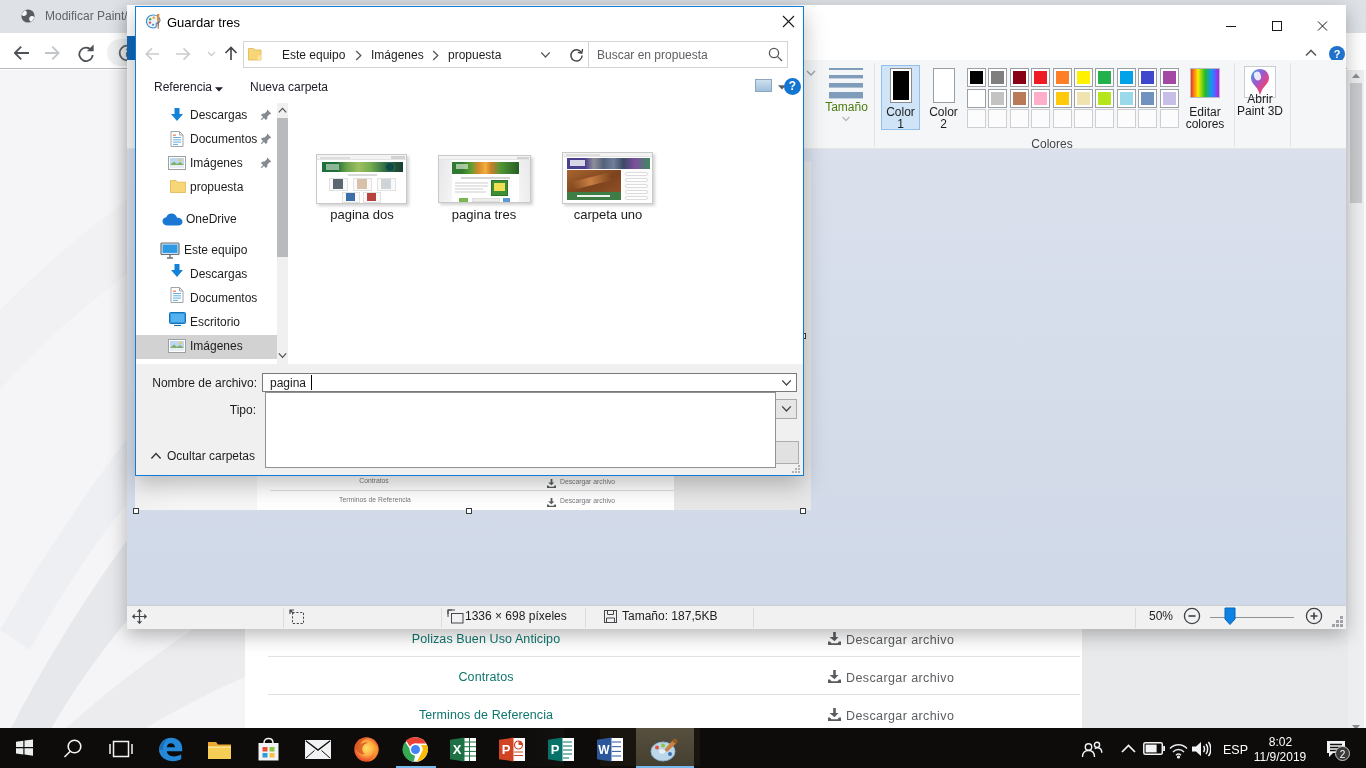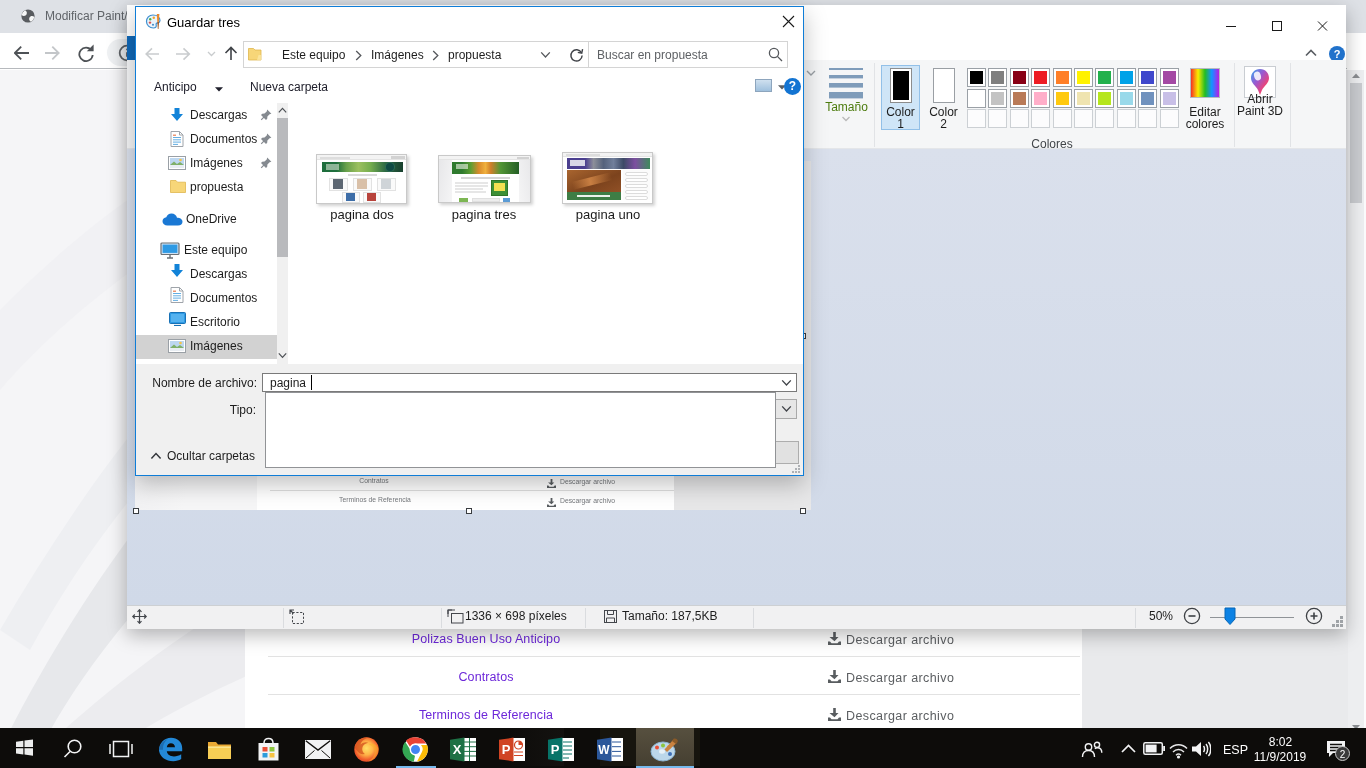--- a/index.html
+++ b/index.html
@@ -7,21 +7,21 @@
 
 #tabbar{left:0;top:0;width:1366px;height:33px;background:#dee1e6}
 #tabtitle{left:45px;top:9px;font-size:12px;color:#606469}
 #cr-toolbar{left:0;top:33px;width:1347px;height:36px;background:#fff;border-bottom:1px solid #b6b9bd}
 .cricon{fill:none;stroke-width:1.8}
 #pill{left:107px;top:39px;width:60px;height:27px;border-radius:14px 0 0 14px;background:#eff1f3}
 #page{left:0;top:70px;width:1366px;height:663px;background:#fbfbfc}
 #card{left:245px;top:70px;width:837px;height:663px;background:#fff}
 #pagegray{left:1082px;top:70px;width:266px;height:663px;background:#e9eaec}
 #crsb{left:1348px;top:70px;width:16px;height:663px;background:#edeef0}
-.rowtxt{color:#6d28d9;font-size:12.5px;letter-spacing:.1px}
+.rowtxt{color:#0f766e;font-size:12.5px;letter-spacing:.1px}
 .rowline{height:1px;background:#e2e2e2;left:268px;width:812px}
 .dl{color:#5b5e61;font-size:12.5px;letter-spacing:.4px}
 
 #paint{left:127px;top:5px;width:1219px;height:624px;background:#fff;box-shadow:0 6px 18px rgba(0,0,0,.28)}
 #ptitle{left:0;top:0;width:1219px;height:31px;background:#fff}
 #ptabs{left:0;top:31px;width:1219px;height:24px;background:#fff}
 #archivo{left:0;top:31px;width:60px;height:24px;background:#1068b7}
 #ribbon{left:0;top:55px;width:1219px;height:89px;background:#f5f6f7;border-bottom:1px solid #e4e6e9}
 .rsep{width:1px;background:#e1e3e6;top:58px;height:84px}
 .rlbl{font-size:12px;color:#1d1d1d;text-align:center;line-height:12px}
@@ -359,21 +359,21 @@
 
     <div class="a" style="left:452px;top:34px;width:200px;height:27px;background:#fff;border:1px solid #d4d4d4"></div>
     <div class="a" style="left:461px;top:41px;font-size:12px;color:#5e6165">Buscar en propuesta</div>
     <svg class="a" style="left:632px;top:40px" width="15" height="15" viewBox="0 0 15 15">
         <g stroke="#55585c" stroke-width="1.3" fill="none">
           <circle cx="6" cy="6" r="4.6"></circle>
           <path d="M9.4,9.4 L14,14"></path>
         </g>
       </svg>
 
-    <span class="a" style="left:18px;top:73px;font-size:12px;color:#20202c">Anticipo</span>
+    <span class="a" style="left:18px;top:73px;font-size:12px;color:#20202c">Referencia</span>
     <svg class="a" style="left:78px;top:79px" width="10" height="7" viewBox="0 0 10 7">
         <path d="M1,1.2 L5,5.4 L9,1.2" fill="#20202c"></path>
       </svg>
     <span class="a" style="left:114px;top:73px;font-size:12px;color:#20202c">Nueva carpeta</span>
     <div class="a" style="left:619px;top:72px;width:17px;height:13px;border:1px solid #8da5bd;background:linear-gradient(#cfe0ef,#9fc0dd)"></div>
     <svg class="a" style="left:641px;top:77px" width="10" height="7" viewBox="0 0 10 7">
         <path d="M1,1.2 L5,5.4 L9,1.2" fill="#5a5e63"></path>
       </svg>
     <div class="a" style="left:648px;top:71px;width:17px;height:17px;border-radius:50%;background:#1374d2;color:#fff;font-weight:bold;font-size:12px;text-align:center;line-height:17px">?</div>
 
@@ -513,21 +513,21 @@
       <div class="a" style="left:14px;top:41.5px;width:33px;height:2.4px;background:#ecf2ec"></div>
       <div class="a" style="left:60px;top:17px;width:27px;height:30px;background:#fbfbfb"></div>
       <div class="a" style="left:62px;top:19px;width:23px;height:4px;background:#fff;border:1px solid #dcdcdc;border-radius:2px"></div>
       <div class="a" style="left:62px;top:25px;width:23px;height:4px;background:#fff;border:1px solid #dcdcdc;border-radius:2px"></div>
       <div class="a" style="left:62px;top:31px;width:23px;height:4px;background:#fff;border:1px solid #dcdcdc;border-radius:2px"></div>
       <div class="a" style="left:62px;top:37px;width:23px;height:4px;background:#fff;border:1px solid #dcdcdc;border-radius:2px"></div>
       <div class="a" style="left:62px;top:43px;width:23px;height:4px;background:#fff;border:1px solid #dcdcdc;border-radius:2px"></div>
     </div>
     <div class="a thlbl" style="left:180px;top:200px;width:92px">pagina dos</div>
     <div class="a thlbl" style="left:302px;top:200px;width:92px">pagina tres</div>
-    <div class="a thlbl" style="left:426px;top:200px;width:92px">pagina uno</div>
+    <div class="a thlbl" style="left:426px;top:200px;width:92px">carpeta uno</div>
 
     <div class="a" id="dlg-bottom"></div>
     <div class="a dtxt" style="left:0px;top:369px;width:121px;text-align:right">Nombre de archivo:</div>
     <div class="a" style="left:126px;top:366px;width:535px;height:19px;background:#fff;border:1px solid #7a7a7a"></div>
     <div class="a dtxt" style="left:134px;top:369px">pagina</div>
     <div class="a" style="left:175px;top:368px;width:1px;height:15px;background:#000"></div>
     <svg class="a" style="left:645px;top:372px" width="11" height="8" viewBox="0 0 11 8">
         <path d="M1.2,1.4 L5.5,6 L9.8,1.4" stroke="#3f4247" stroke-width="1.3" fill="none"></path>
       </svg>
     <div class="a dtxt" style="left:0px;top:396px;width:120px;text-align:right">Tipo:</div>

